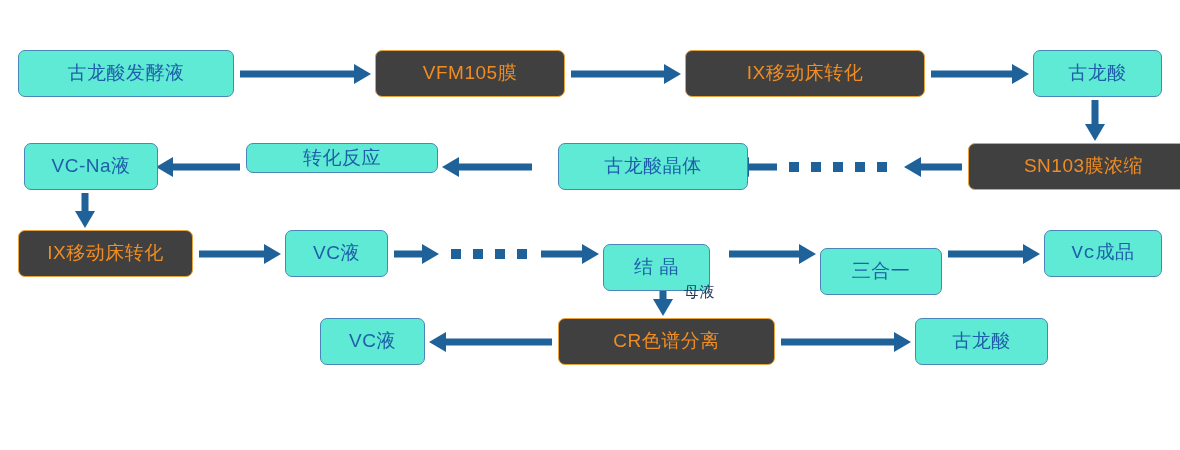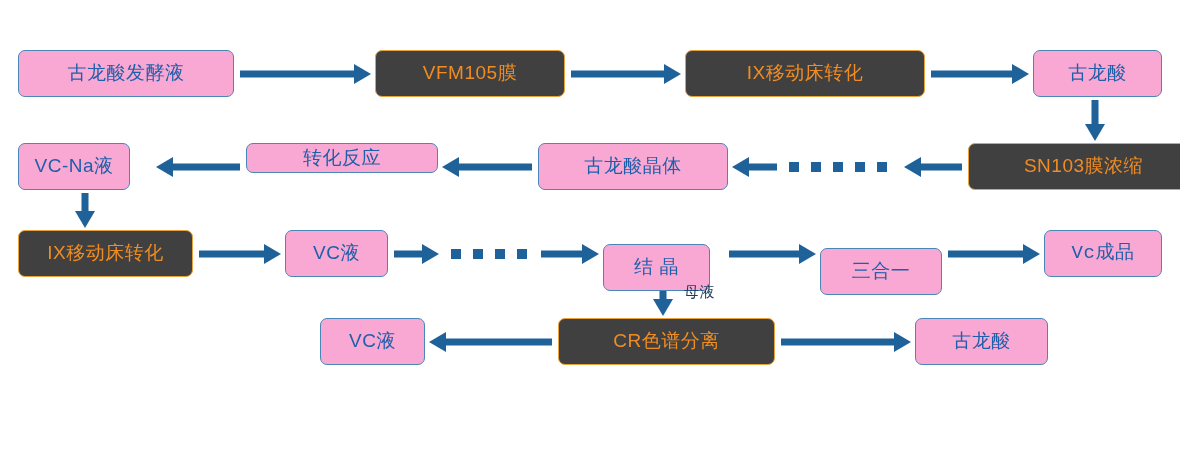--- a/index.html
+++ b/index.html
@@ -24,21 +24,21 @@
     border-radius: 7px;
     display: flex;
     align-items: center;
     justify-content: center;
     text-align: center;
     line-height: 1.1;
     white-space: nowrap;
     letter-spacing: 0.5px;
   }
   .node.blue {
-    background: #f9a8d4;
+    background: #5eead4;
     border: 1.3px solid #4a87b8;
     color: #1f5fa9;
   }
   .node.orange {
     background: #404040;
     border: 1.3px solid #e8a33d;
     color: #f08c22;
   }
   .node-label {
     display: block;
@@ -178,27 +178,27 @@
       </div>
       <div class="node orange" style="left: 685px; top: 50px; width: 240px; height: 47px;">
         <span class="node-label">IX移动床转化</span>
       </div>
       <div class="node blue" style="left: 1033px; top: 50px; width: 129px; height: 47px;">
         <span class="node-label">古龙酸</span>
       </div>
       <div class="node orange" style="left: 968px; top: 143px; width: 231px; height: 47px;">
         <span class="node-label">SN103膜浓缩</span>
       </div>
-      <div class="node blue" style="left: 538px; top: 143px; width: 190px; height: 47px; justify-content: center;">
+      <div class="node blue" style="left: 558px; top: 143px; width: 190px; height: 47px; justify-content: center;">
         <span class="node-label">古龙酸晶体</span>
       </div>
       <div class="node blue" style="left: 246px; top: 143px; width: 192px; height: 30px;">
         <span class="node-label">转化反应</span>
       </div>
-      <div class="node blue" style="left: 18px; top: 143px; width: 112px; height: 47px;">
+      <div class="node blue" style="left: 24px; top: 143px; width: 134px; height: 47px;">
         <span class="node-label">VC-Na液</span>
       </div>
       <div class="node orange" style="left: 18px; top: 230px; width: 175px; height: 47px;">
         <span class="node-label">IX移动床转化</span>
       </div>
       <div class="node blue" style="left: 285px; top: 230px; width: 103px; height: 47px;">
         <span class="node-label">VC液</span>
       </div>
       <div class="node blue" style="left: 603px; top: 244px; width: 107px; height: 47px;">
         <span class="node-label">结  晶</span>

